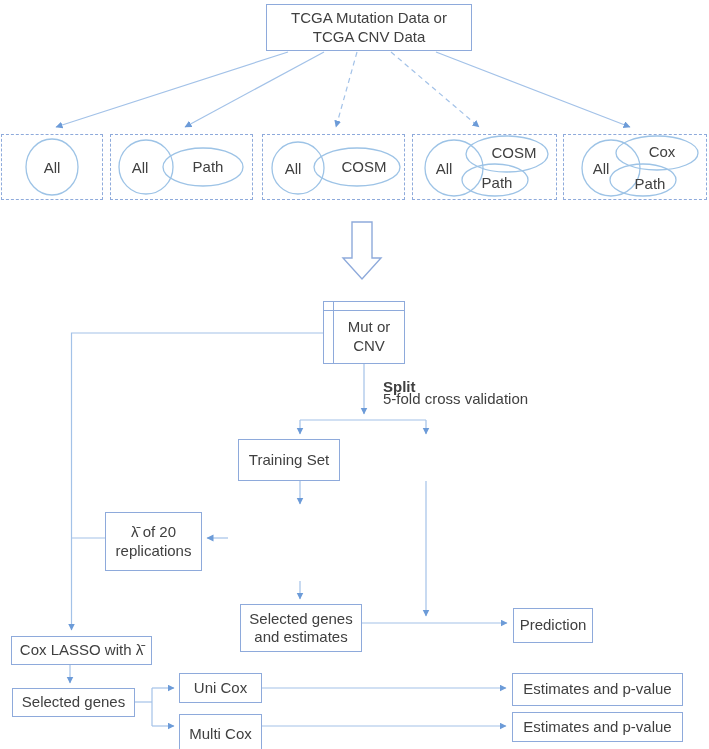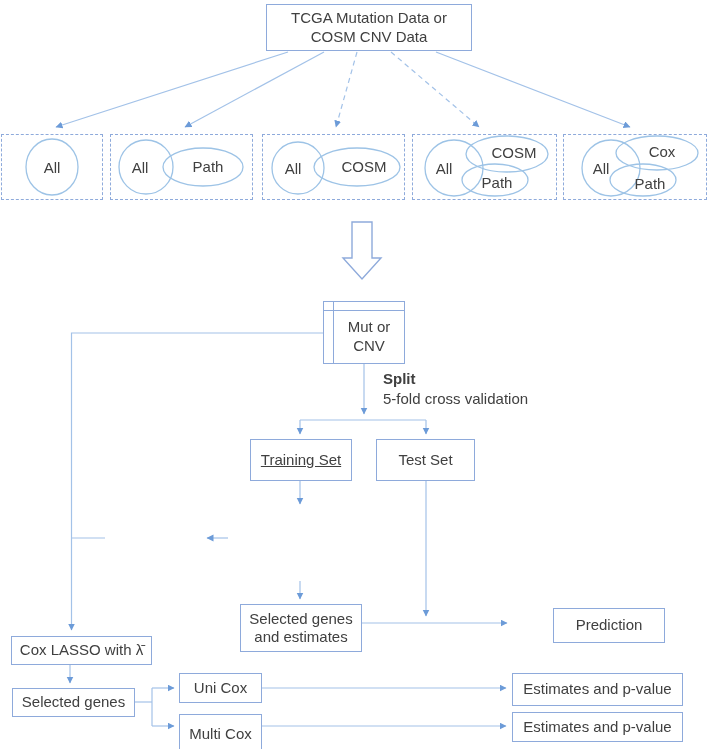--- a/index.html
+++ b/index.html
@@ -18,21 +18,21 @@
   .cline.dashed{stroke-dasharray:5 4;}
   .venn{stroke:var(--venn-stroke);stroke-width:1.3;fill:none;}
   .bigarrow{stroke:var(--box-border);stroke-width:1.4;fill:#fff;}
   .ahp{fill:var(--arrowhead);}
   .box{position:absolute;border:1.3px solid var(--box-border);background:#fff;
        display:flex;flex-direction:column;align-items:center;justify-content:center;
        text-align:center;font-size:15px;color:var(--text);line-height:1.22;}
   .dashedbox{position:absolute;border:1px dashed var(--box-border);background:transparent;}
   .vlabel{position:absolute;transform:translate(-50%,-50%);font-size:15px;color:var(--text);white-space:nowrap;}
   .freetext{position:absolute;font-size:15px;color:var(--text);white-space:nowrap;}
-  .freetext.bold{font-weight:bold;}
+  .freetext.bold{font-weight:bold;margin-top:8px;}
   .innerline{position:absolute;background:var(--box-border);}
   .mutbox{padding-left:10px;padding-top:8px;}
 </style>
 </head>
 <body>
 
 <div class="canvas">
 
   <svg class="layer" viewBox="0 0 709 749">
     <defs>
@@ -89,21 +89,21 @@
       <path class="cline" d="M152,688 L152,726"></path>
       <path class="cline" marker-end="url(#ah)" d="M152,688 L174,688"></path>
       <path class="cline" marker-end="url(#ah)" d="M152,726 L174,726"></path>
       <path class="cline" marker-end="url(#ah)" d="M262,688 L506,688"></path>
       <path class="cline" marker-end="url(#ah)" d="M262,726 L506,726"></path>
     </g>
   </svg>
 
   <div class="box" style="left:266px;top:4px;width:206px;height:47px;">
     <span>TCGA Mutation Data or</span>
-    <span>COSM CNV Data</span>
+    <span>TCGA CNV Data</span>
   </div>
 
   <div class="dashedbox" style="left:1px;top:134px;width:102px;height:66px;"></div>
   <div class="dashedbox" style="left:110px;top:134px;width:143px;height:66px;"></div>
   <div class="dashedbox" style="left:262px;top:134px;width:143px;height:66px;"></div>
   <div class="dashedbox" style="left:412px;top:134px;width:145px;height:66px;"></div>
   <div class="dashedbox" style="left:563px;top:134px;width:144px;height:66px;"></div>
 
   <span class="vlabel" style="left:52px;top:167px;">All</span>
   <span class="vlabel" style="left:140px;top:167px;">All</span>
@@ -120,35 +120,36 @@
   <div class="box mutbox" style="left:323px;top:301px;width:82px;height:63px;">
     <div class="innerline" style="left:9px;top:0;width:1px;height:100%;"></div>
     <div class="innerline" style="left:0;top:8px;width:100%;height:1px;"></div>
     <span>Mut or</span>
     <span>CNV</span>
   </div>
 
   <div class="freetext bold" style="left:383px;top:370px;">Split</div>
   <div class="freetext" style="left:383px;top:390px;">5-fold cross validation</div>
 
-  <div class="box" style="left:250px;top:439px;width:102px;height:42px;text-decoration:underline;">
+  <div class="box" style="left:238px;top:439px;width:102px;height:42px;">
     <span>Training Set</span>
   </div>
-  <div class="box" style="left:376px;top:439px;width:99px;height:42px;">
-    <span>Test Set</span>
+
+  <div class="box" style="left:105px;top:512px;width:97px;height:59px;">
+    <span>λ̄ of 20</span>
+    <span>replications</span>
   </div>
-
 
 
   <div class="box" style="left:240px;top:604px;width:122px;height:48px;">
     <span>Selected genes</span>
     <span>and estimates</span>
   </div>
 
-  <div class="box" style="left:513px;top:608px;width:112px;height:35px;margin-left:40px;">
+  <div class="box" style="left:513px;top:608px;width:80px;height:35px;">
     <span>Prediction</span>
   </div>
 
   <div class="box" style="left:11px;top:636px;width:141px;height:29px;text-align:right;">
     <span>Cox LASSO with λ̄</span>
   </div>
 
   <div class="box" style="left:12px;top:688px;width:123px;height:29px;">
     <span>Selected genes</span>
   </div>

